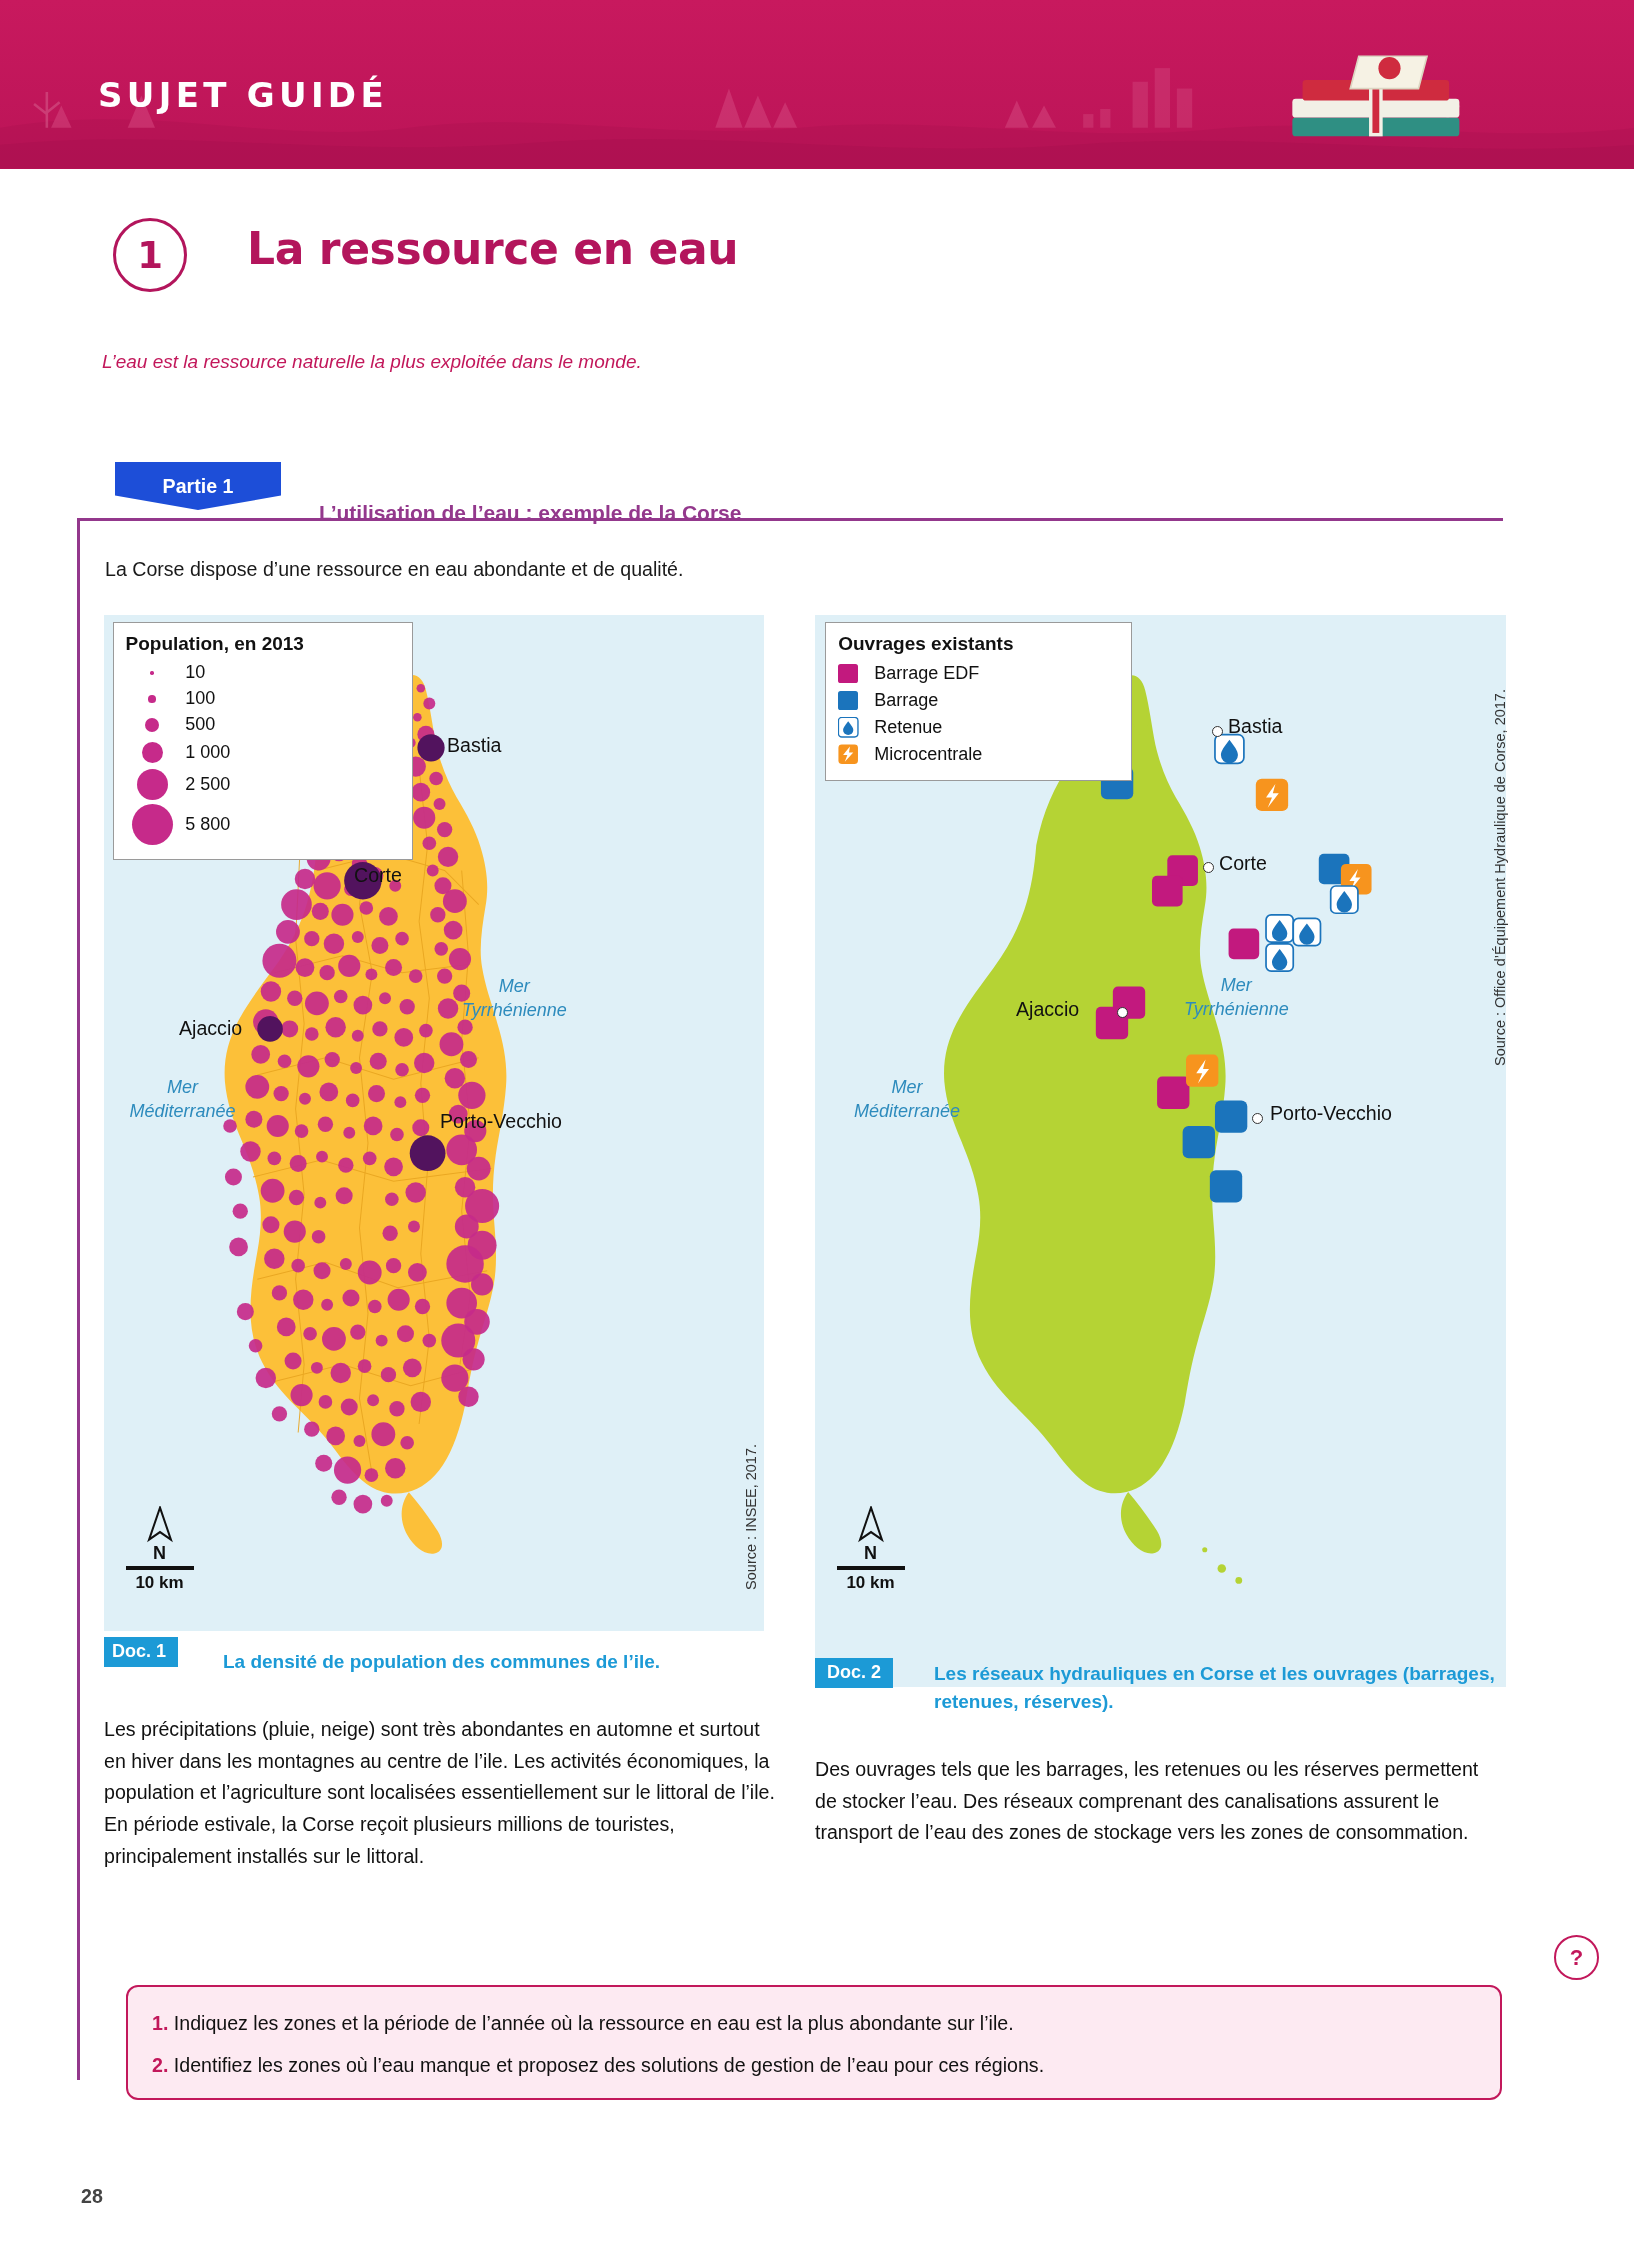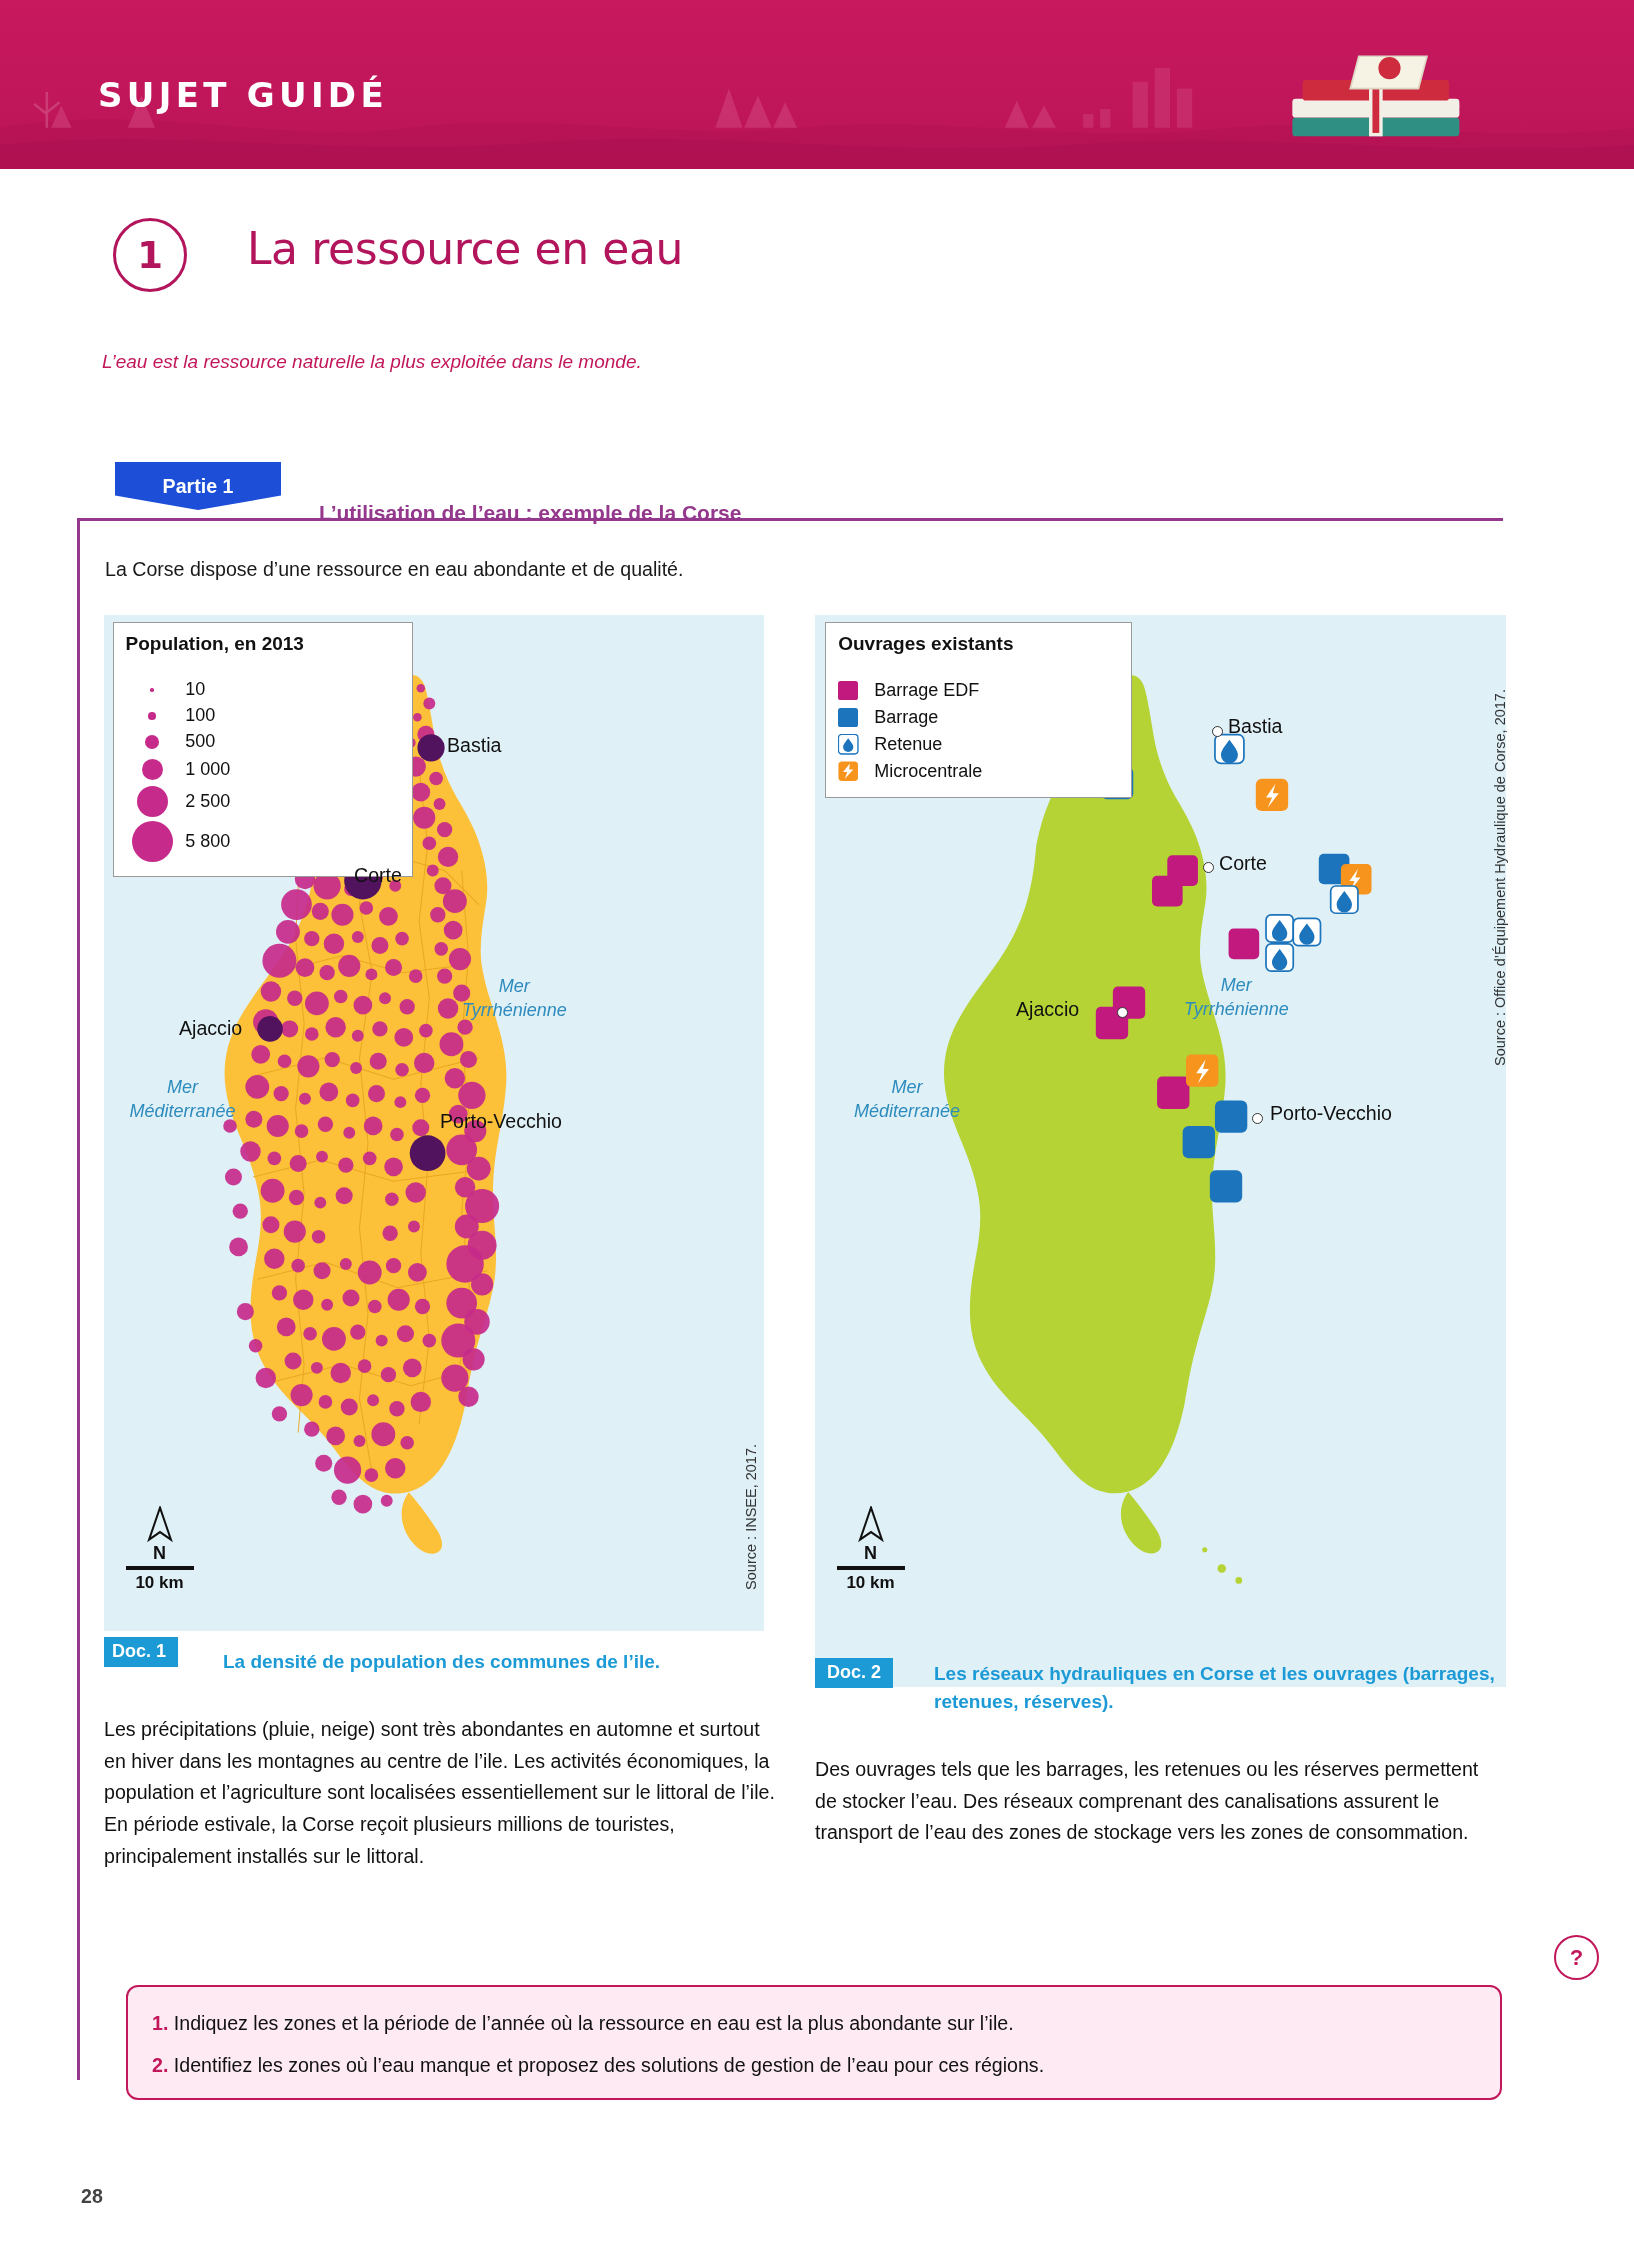--- a/index.html
+++ b/index.html
@@ -73,21 +73,21 @@
     display: flex;
     align-items: center;
     justify-content: center;
     font-family: "DejaVu Sans", sans-serif;
   }
   .main-title {
     position: absolute;
     left: 247px;
     top: 223px;
     font-size: 44px;
-    font-weight: normal;
+    font-weight: bold;
     color: #b3155c;
     font-family: "DejaVu Sans", sans-serif;
     letter-spacing: -0.4px;
   }
   .subtitle {
     position: absolute;
     left: 102px;
     top: 351px;
     font-size: 19px;
     font-style: italic;
@@ -157,21 +157,21 @@
 
   .legend-box {
     position: absolute;
     background: #ffffff;
     border: 1.7px solid #9a9a9a;
     font-size: 18px;
     color: #111;
   }
   #legend1 { left: 8.5px; top: 6.8px; width: 274px; padding: 10.2px 12px 12px 12px; }
   #legend2 { left: 10.2px; top: 6.8px; width: 281px; padding: 10.2px 12px 12px 12px; }
-  .legend-title { font-weight: bold; font-size: 19px; margin-bottom: 22px; }
+  .legend-title { font-weight: bold; font-size: 19px; margin-bottom: 5px; }
   .legend-row { display: flex; align-items: center; height: 26px; }
   .legend-row .swatch {
     width: 53px; display: flex; align-items: center; justify-content: center;
   }
   .legend-row .lbl { margin-left: 6.8px; font-size: 18px; }
   .dot { background: #c62a8a; border-radius: 50%; }
 
   .legend2-row { display: flex; align-items: center; height: 27px; }
   .legend2-row .sw { width: 29px; display:flex; align-items:center; }
   .legend2-row .lbl2 { font-size: 18px; margin-left: 7px; }

